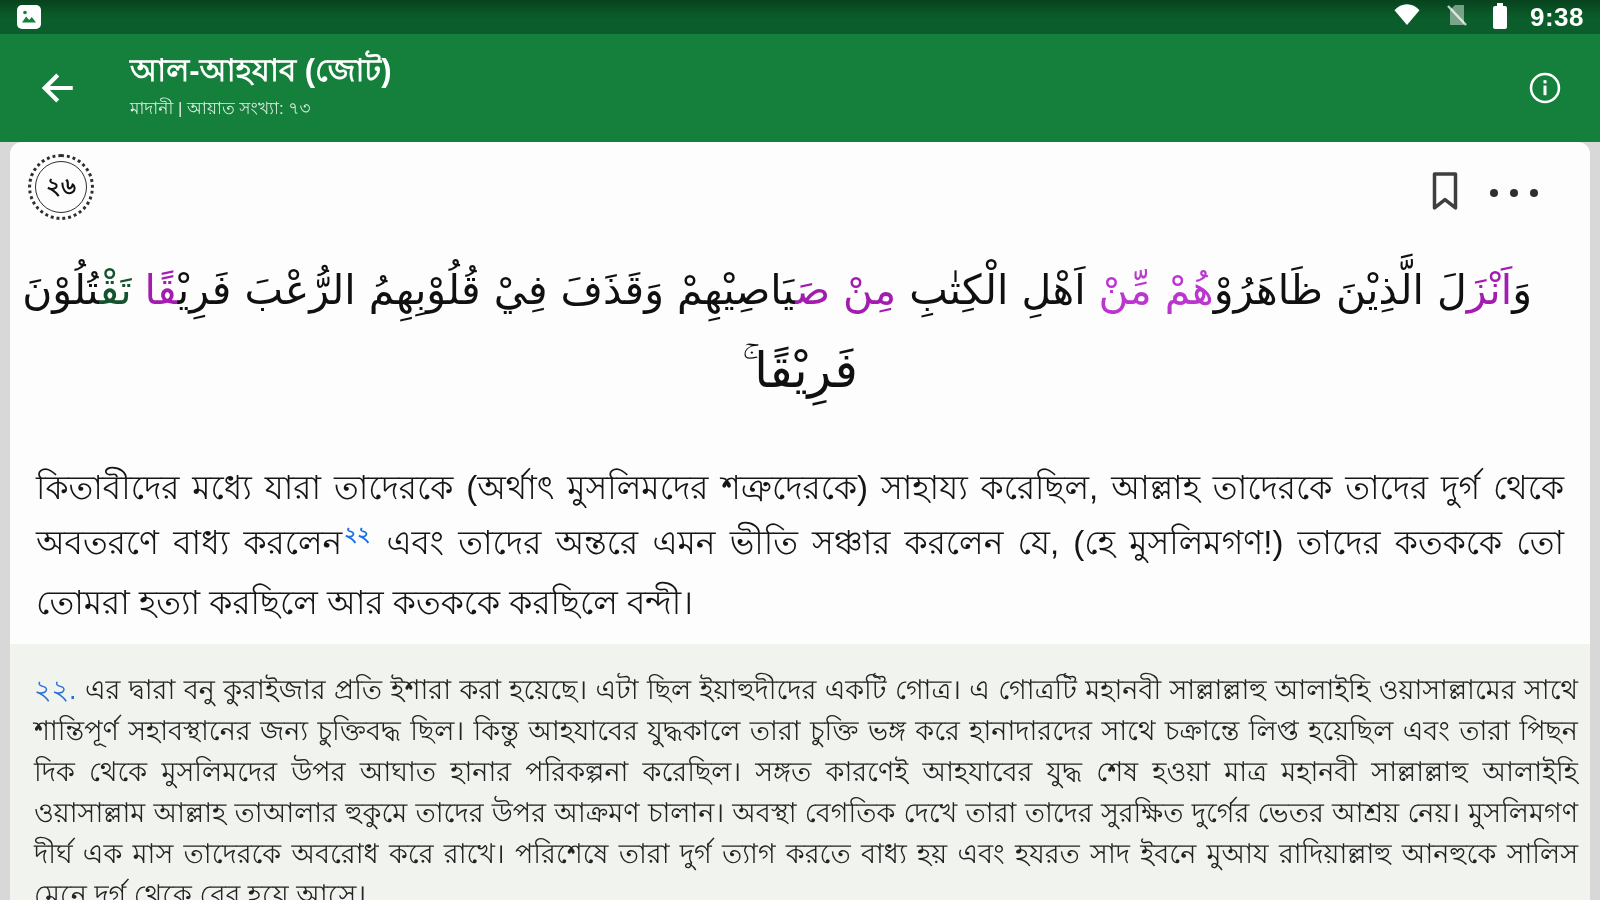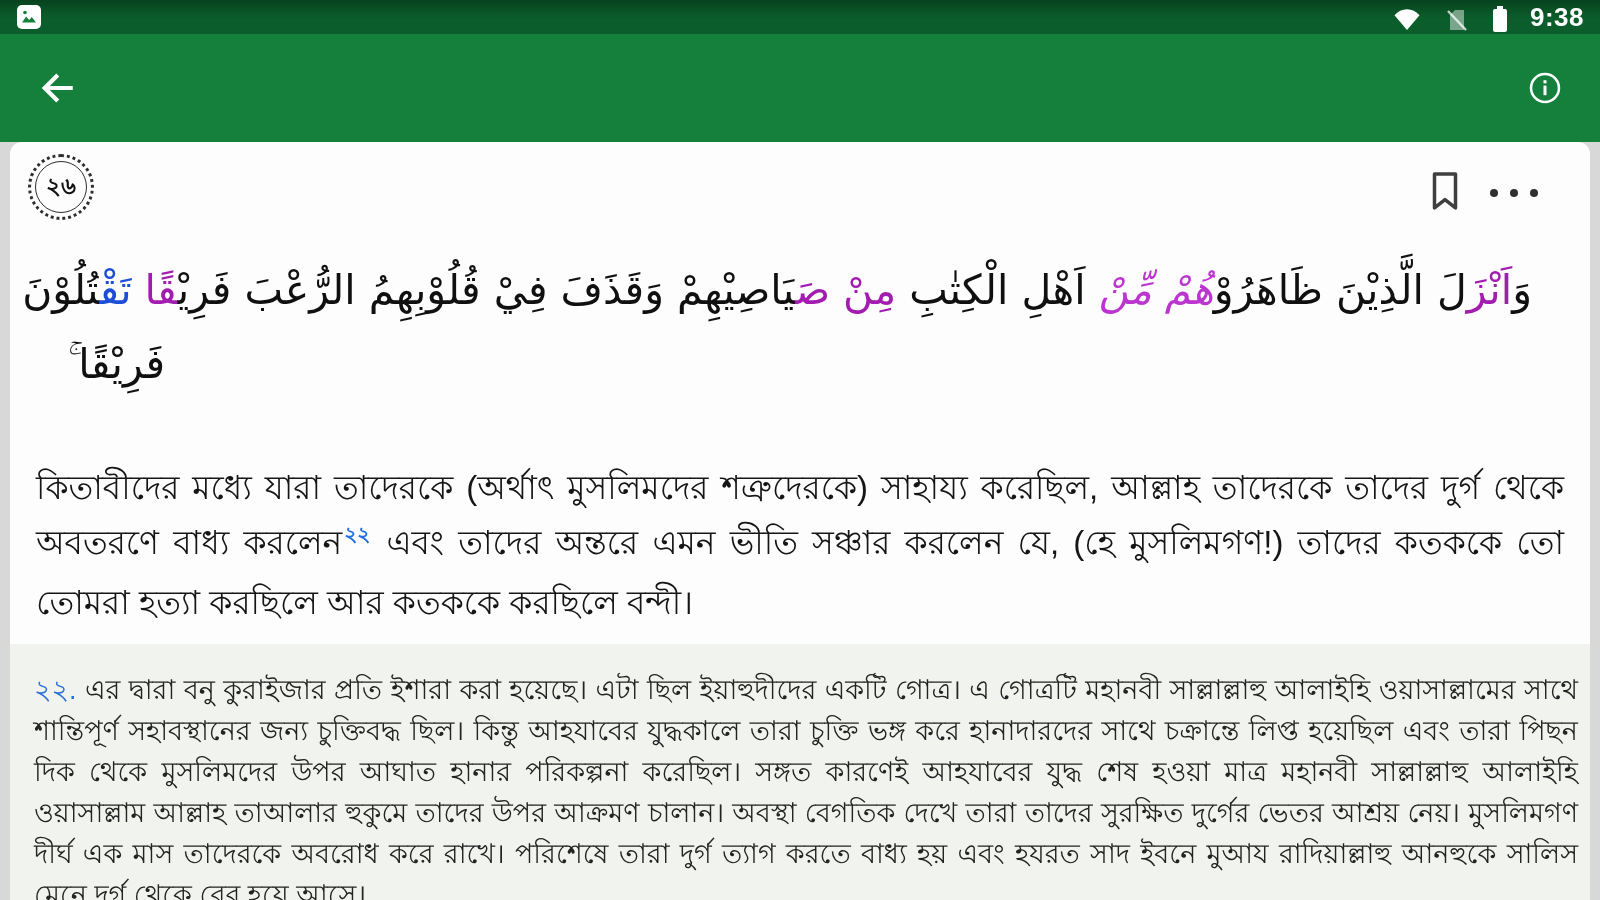--- a/index.html
+++ b/index.html
@@ -9,21 +9,21 @@
     font-family:"Liberation Sans","DejaVu Sans",sans-serif;
     -webkit-font-smoothing:antialiased;
   }
   
   .status-bar{
     position:absolute;top:0;left:0;right:0;height:34px;
     background:linear-gradient(#07431e,#0b5e2b 55%);
     display:flex;align-items:center;padding:0 16px;box-sizing:border-box;
     z-index:5;
   }
-  .status-right{margin-left:auto;display:flex;align-items:flex-end;gap:22px;}
+  .status-right{margin-left:auto;display:flex;align-items:flex-start;gap:22px;}
   .status-time{color:#fff;font-size:26px;font-weight:bold;letter-spacing:.5px;}
   .notif-icon{width:26px;height:26px;}
   
   .app-bar{
     position:absolute;top:34px;left:0;right:0;height:108px;
     background:#14803c;
     display:flex;align-items:center;padding:0 34px;box-sizing:border-box;
     z-index:4;
   }
   .back-btn{width:46px;height:46px;display:flex;align-items:center;justify-content:center;cursor:pointer;}
@@ -53,27 +53,27 @@
   .arabic-block{position:absolute;top:110px;left:58px;right:58px;}
   .arabic-line1{
     direction:rtl;unicode-bidi:isolate;
     font-family:"DejaVu Sans",sans-serif;
     font-size:41px;line-height:1.9;color:#101010;
     text-align:justify;text-align-last:justify;white-space:nowrap;
   }
   .arabic-line2{
     direction:rtl;unicode-bidi:isolate;
     font-family:"DejaVu Sans",sans-serif;
-    font-size:41px;line-height:1.6;color:#101010;
-    text-align:left;margin-top:2px;
+    font-size:49px;line-height:1.6;color:#101010;
+    text-align:center;margin-top:2px;
   }
   .tj-black{color:#101010;}
   .tj-red{color:#a21caf;}
-  .tj-purple{color:#bb35cf;font-style:italic;}
-  .tj-green{color:#1d4ed8;}
+  .tj-purple{color:#bb35cf;}
+  .tj-green{color:#14532d;}
   
   .translation{
     position:absolute;top:318px;left:26px;right:26px;
     font-size:33px;line-height:55px;color:#151515;text-align:justify;
   }
   .fn-ref{
     color:#1e6fe8;font-size:20px;font-weight:bold;
     position:relative;top:-13px;padding:0 2px;cursor:pointer;
   }
   
@@ -122,20 +122,24 @@
 </div>
 
 <div class="app-bar">
   <div class="back-btn">
     <span>
       <svg width="42" height="42" viewBox="0 0 24 24">
         <path d="M21 10.8H7.9l5.4-5.4L11.6 3.7 3.3 12l8.3 8.3 1.7-1.7-5.4-5.4H21z" fill="#ffffff"></path>
       </svg>
     </span>
   </div>
+  <div class="titles">
+    <div class="app-title">আল-আহযাব (জোট)</div>
+    <div class="app-subtitle">মাদানী | আয়াত সংখ্যা: ৭৩</div>
+  </div>
   <div class="info-btn">
     <span>
       <svg width="36" height="36" viewBox="0 0 24 24">
         <circle cx="12" cy="12" r="9.3" fill="none" stroke="#ffffff" stroke-width="1.7"></circle>
         <rect x="11" y="10.4" width="2" height="6.4" fill="#ffffff"></rect>
         <rect x="11" y="6.8" width="2" height="2.1" fill="#ffffff"></rect>
       </svg>
     </span>
   </div>
 </div>

